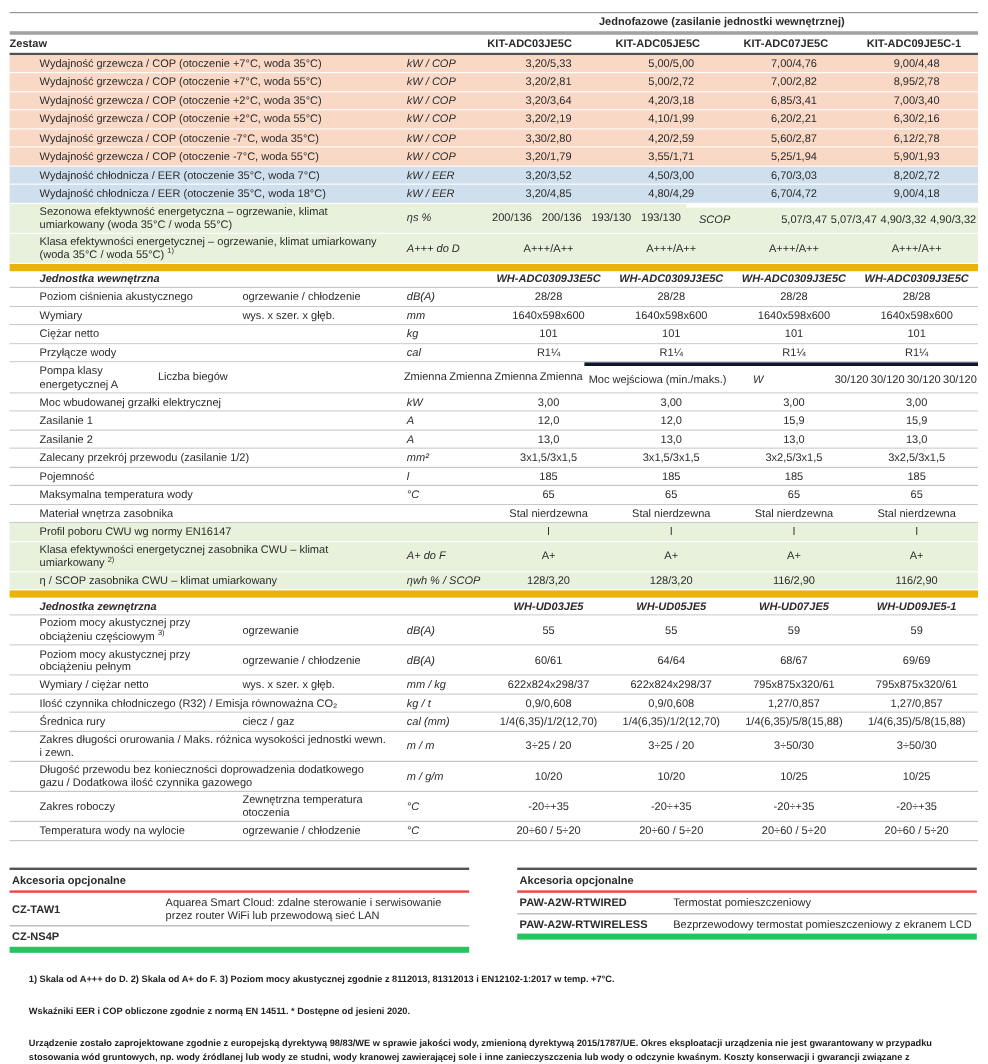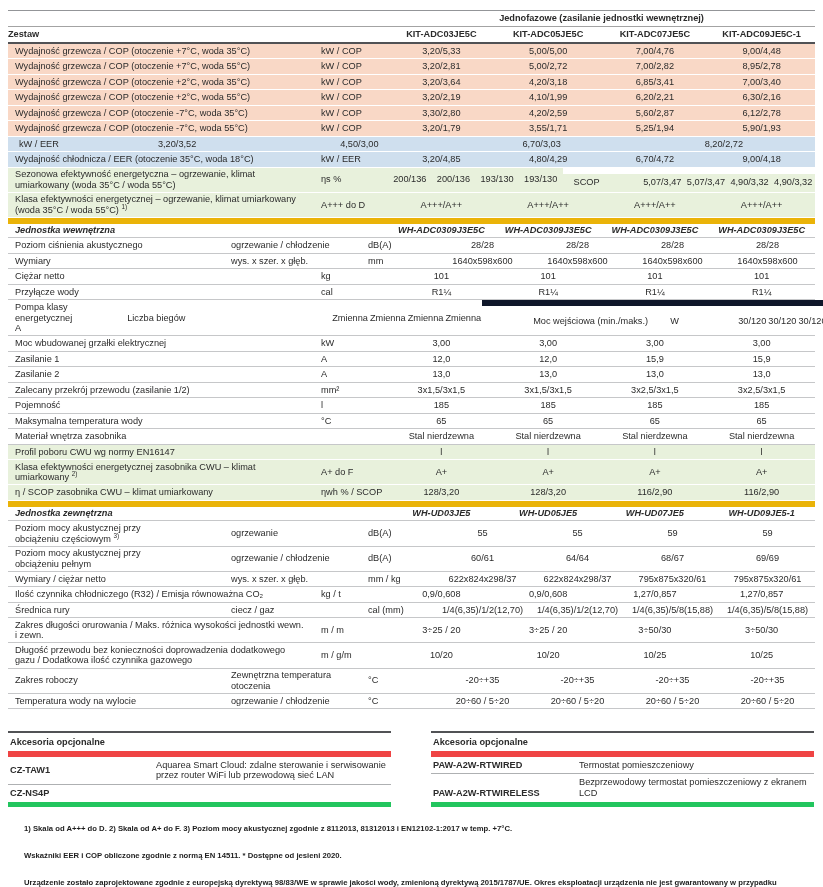--- a/index.html
+++ b/index.html
@@ -12,52 +12,52 @@
     color: #2b2b2b;
     overflow: hidden;
   }
   .page { padding: 10px 8px 0 8px; }
 
   
   .spec { width: 807px; }
   .row { display: flex; align-items: center; min-height: 15.5px; }
   .b { font-weight: bold; }
 
-  .c-label  { width: 172px; padding: 1.5px 4px 1.5px 7px; }
-  .c-sub    { width: 130px; padding: 1.5px 4px; margin-left: 47px; }
-  .c-unit   { width: 78px;  padding: 1.5px 2px 1.5px 11px; }
+  .c-label  { width: 172px; padding: 1.5px 4px 1.5px 7px; margin-left: 18px; }
+  .c-sub    { width: 130px; padding: 1.5px 4px; }
+  .c-unit   { width: 78px;  padding: 1.5px 2px 1.5px 11px; font-style: italic; }
   .c-val    { flex: 1; text-align: center; padding: 1.5px 1px; }
   .c-wide2  { width: 302px; }
   .c-wide3  { width: 380px; }
 
-  .head-phase  { border-top: 1px solid #939598; border-bottom: 1px solid #a3a3a3; min-height: 16px; justify-content: center; }
+  .head-phase  { border-top: 1px solid #939598; border-bottom: 3px solid #a3a3a3; min-height: 16px; justify-content: center; }
   .phase-title { flex: 1; text-align: center; font-weight: bold; padding: 2px 0; }
   .head-models { border-bottom: 2px solid #515255; min-height: 17px; }
 
   .bg-pink  { background: #f9d8c6; border-bottom: 1px solid #ffffff; }
   .bg-blue  { background: #cfdfee; border-bottom: 1px solid #ffffff; }
   .bg-green { background: #e8f1dc; border-bottom: 1px solid #ffffff; }
   .bg-white { background: #ffffff; border-bottom: 1px solid #c6c7c9; }
   .section  { border-top: 6px solid #eab308; font-style: italic; }
 
   .subwrap { flex: 1; display: flex; align-self: stretch; justify-content: space-between; }
   .subline { display: flex; align-items: center; min-height: 15.5px; flex: 1; }
-  .subline + .subline { border-top: 6px solid #0f172a; }
+  .subline + .subline { border-top: 3px solid #0f172a; }
   .bg-green .subline + .subline { border-top-color: #ffffff; }
 
   sup { font-size: 6.3px; vertical-align: super; line-height: 0; }
 
   
   .acc { display: flex; gap: 40px; margin-top: 22px; }
   .acc-table { width: 383px; border-top: 2px solid #515255; font-size: 9.2px; }
-  .acc-head  { font-weight: bold; padding: 4px 2px 3px 2px; border-bottom: 6px solid #ef4444; }
+  .acc-head  { font-weight: bold; padding: 4px 2px 3px 2px; border-bottom: 2px solid #ef4444; }
   .acc-row   { display: flex; align-items: center; border-bottom: 1px solid #aeb0b2; }
   .acc-row:last-child { border-bottom: 5px solid #22c55e; align-items: flex-end; }
   .acc-code  { width: 128px; font-weight: bold; padding: 3px 4px 3px 2px; }
-  .acc-desc  { flex: 1; padding: 3px 2px; margin-left: 18px; }
+  .acc-desc  { flex: 1; padding: 3px 2px; }
 
   
   .footnotes { margin-top: 10px; font-size: 7.7px; font-weight: bold; line-height: 1.45; color: #1d1d1d; }
   .footnotes p { margin: 16px; }
 </style>
 </head>
 <body>
 
 <div class="page">
 
@@ -119,20 +119,21 @@
         </div>
         <div class="row bg-pink">
           <div class="c-label c-wide2"><span>Wydajność grzewcza / COP (otoczenie -7°C, woda 55°C)</span></div>
           <div class="c-unit">kW / COP</div>
           <div class="c-val">3,20/1,79</div>
           <div class="c-val">3,55/1,71</div>
           <div class="c-val">5,25/1,94</div>
           <div class="c-val">5,90/1,93</div>
         </div>
         <div class="row bg-blue">
+          <div class="c-label c-wide2"><span>Wydajność chłodnicza / EER (otoczenie 35°C, woda 7°C)</span></div>
           <div class="c-unit">kW / EER</div>
           <div class="c-val">3,20/3,52</div>
           <div class="c-val">4,50/3,00</div>
           <div class="c-val">6,70/3,03</div>
           <div class="c-val">8,20/2,72</div>
         </div>
         <div class="row bg-blue">
           <div class="c-label c-wide2"><span>Wydajność chłodnicza / EER (otoczenie 35°C, woda 18°C)</span></div>
           <div class="c-unit">kW / EER</div>
           <div class="c-val">3,20/4,85</div>

